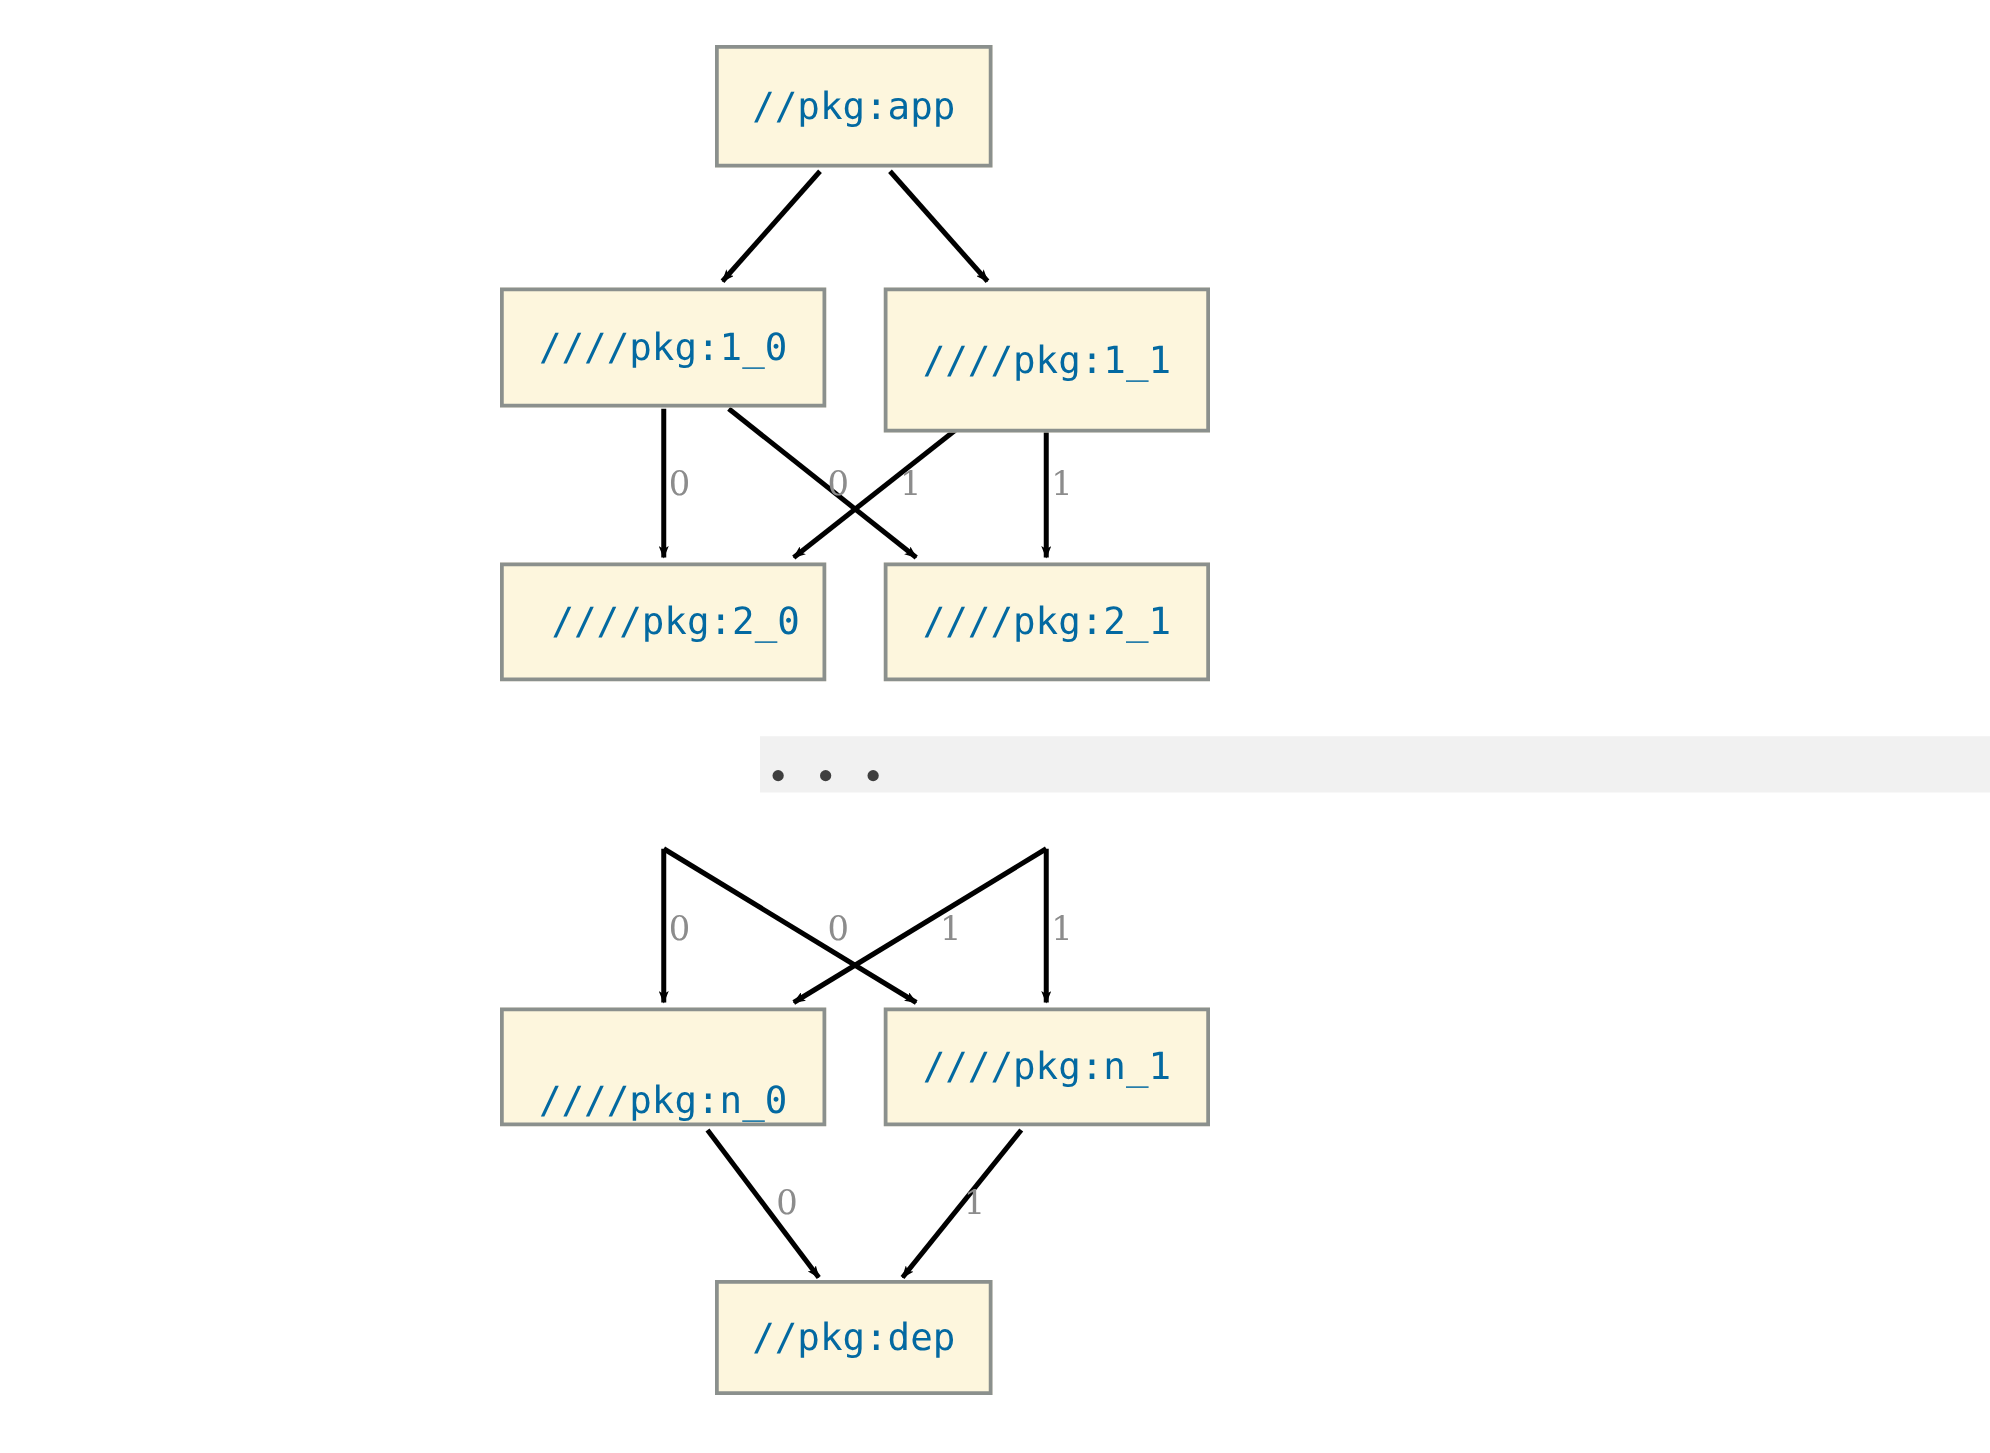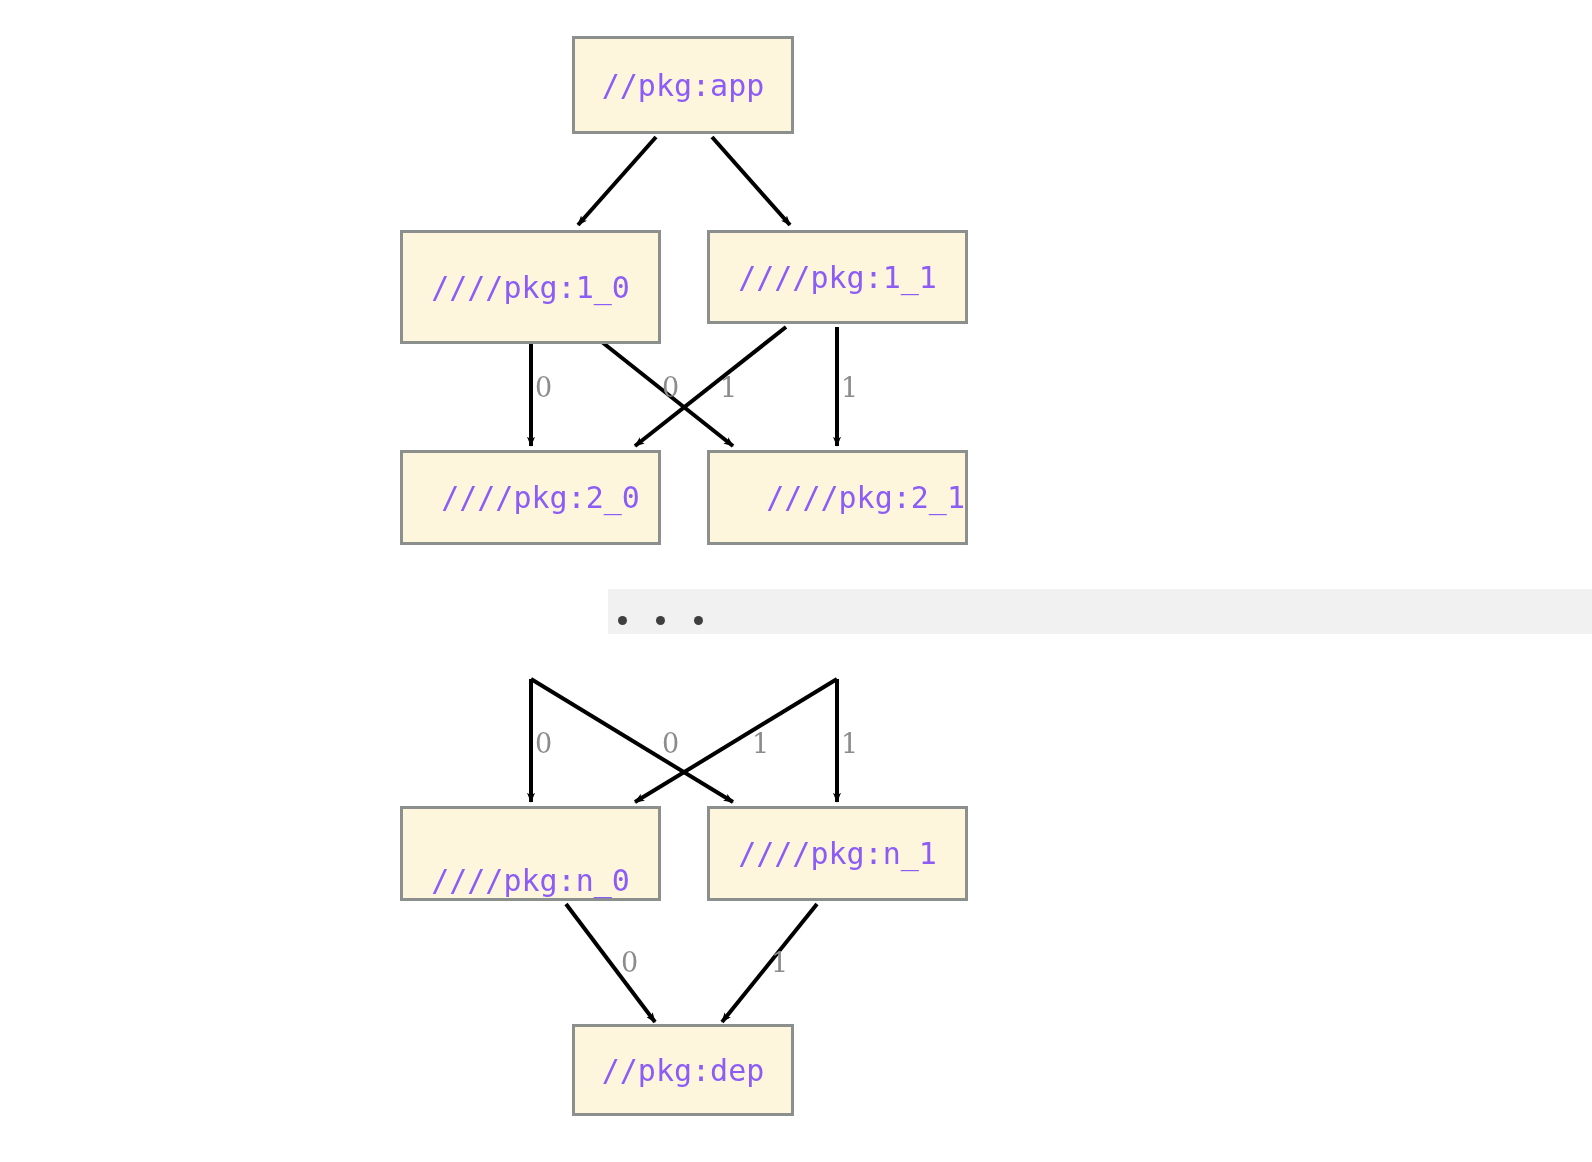--- a/index.html
+++ b/index.html
@@ -30,21 +30,21 @@
     background: #fdf6dd;
     border: 3px solid #8b908d;
     display: flex;
     align-items: center;
     justify-content: center;
     z-index: 2;
   }
   .node-label {
     font-family: "DejaVu Sans Mono", "Liberation Mono", monospace;
     font-size: 30px;
-    color: #8b5cf6;
+    color: #0369a1;
     letter-spacing: 0px;
     white-space: nowrap;
   }
   .edge-label {
     position: absolute;
     font-family: "DejaVu Serif", "Liberation Serif", serif;
     font-size: 27px;
     color: #8c8c8c;
     z-index: 3;
     white-space: nowrap;
@@ -91,30 +91,30 @@
         <line x1="837" y1="679" x2="837" y2="802" stroke="#000000" stroke-width="4" marker-end="url(#arrowhead)"></line>
         <line x1="566" y1="904" x2="655" y2="1022" stroke="#000000" stroke-width="4" marker-end="url(#arrowhead)"></line>
         <line x1="817" y1="904" x2="722" y2="1022" stroke="#000000" stroke-width="4" marker-end="url(#arrowhead)"></line>
       </g>
   </svg>
 
   <div id="nodes-layer">
       <div class="node-box" style="left: 572px; top: 36px; width: 222px; height: 98px; background: rgb(253, 246, 221); border-color: rgb(139, 144, 141);">
         <span class="node-label">//pkg:app</span>
       </div>
-      <div class="node-box" style="left: 400px; top: 230px; width: 261px; height: 114px; background: rgb(253, 246, 221); border-color: rgb(139, 144, 141);">
+      <div class="node-box" style="left: 400px; top: 230px; width: 261px; height: 96px; background: rgb(253, 246, 221); border-color: rgb(139, 144, 141);">
         <span class="node-label">////pkg:1_0</span>
       </div>
-      <div class="node-box" style="left: 707px; top: 230px; width: 261px; height: 94px; background: rgb(253, 246, 221); border-color: rgb(139, 144, 141);">
+      <div class="node-box" style="left: 707px; top: 230px; width: 261px; height: 116px; background: rgb(253, 246, 221); border-color: rgb(139, 144, 141);">
         <span class="node-label">////pkg:1_1</span>
       </div>
       <div class="node-box" style="left: 400px; top: 450px; width: 261px; height: 95px; background: rgb(253, 246, 221); border-color: rgb(139, 144, 141); padding-left: 20px;">
         <span class="node-label">////pkg:2_0</span>
       </div>
-      <div class="node-box" style="left: 707px; top: 450px; width: 261px; height: 95px; background: rgb(253, 246, 221); border-color: rgb(139, 144, 141); justify-content: flex-end;">
+      <div class="node-box" style="left: 707px; top: 450px; width: 261px; height: 95px; background: rgb(253, 246, 221); border-color: rgb(139, 144, 141);">
         <span class="node-label">////pkg:2_1</span>
       </div>
       <div class="node-box" style="left: 400px; top: 806px; width: 261px; height: 95px; background: rgb(253, 246, 221); border-color: rgb(139, 144, 141); align-items: flex-end;">
         <span class="node-label">////pkg:n_0</span>
       </div>
       <div class="node-box" style="left: 707px; top: 806px; width: 261px; height: 95px; background: rgb(253, 246, 221); border-color: rgb(139, 144, 141); justify-content: center;">
         <span class="node-label">////pkg:n_1</span>
       </div>
       <div class="node-box" style="left: 572px; top: 1024px; width: 222px; height: 92px; background: rgb(253, 246, 221); border-color: rgb(139, 144, 141);">
         <span class="node-label">//pkg:dep</span>

